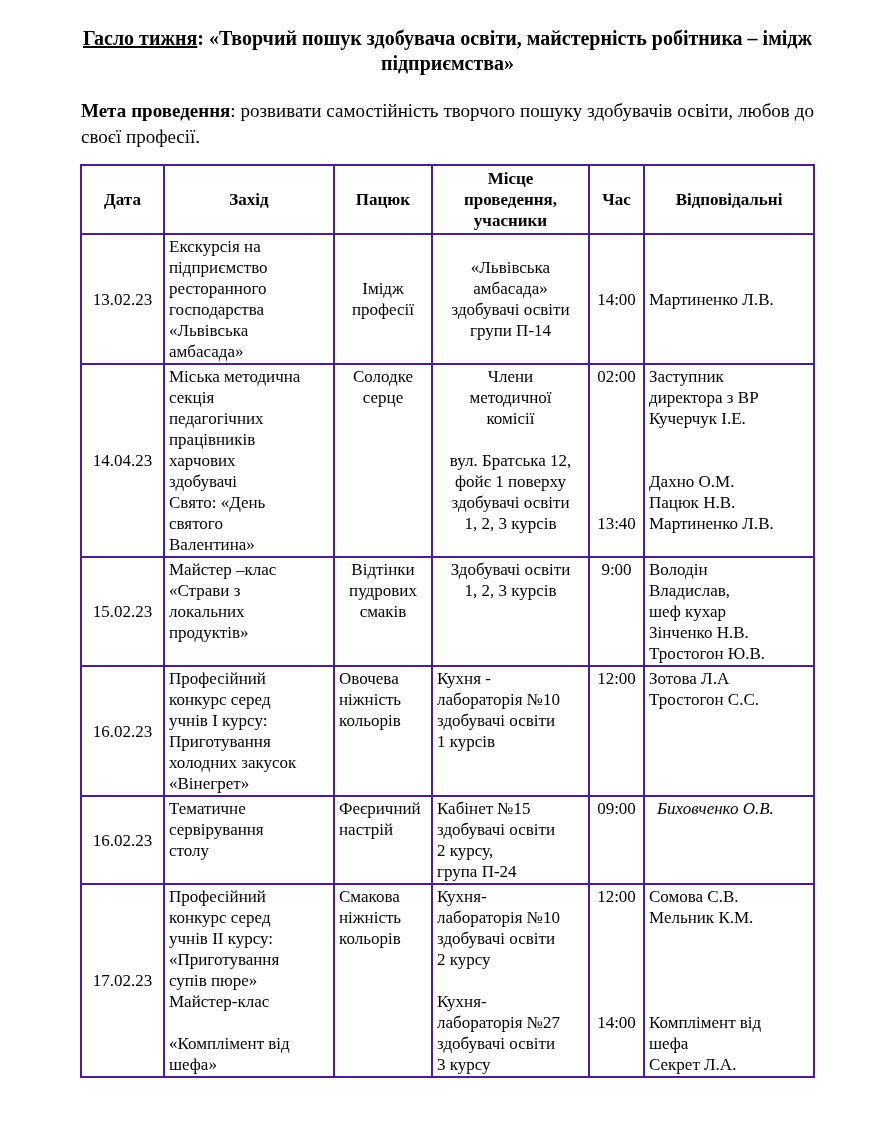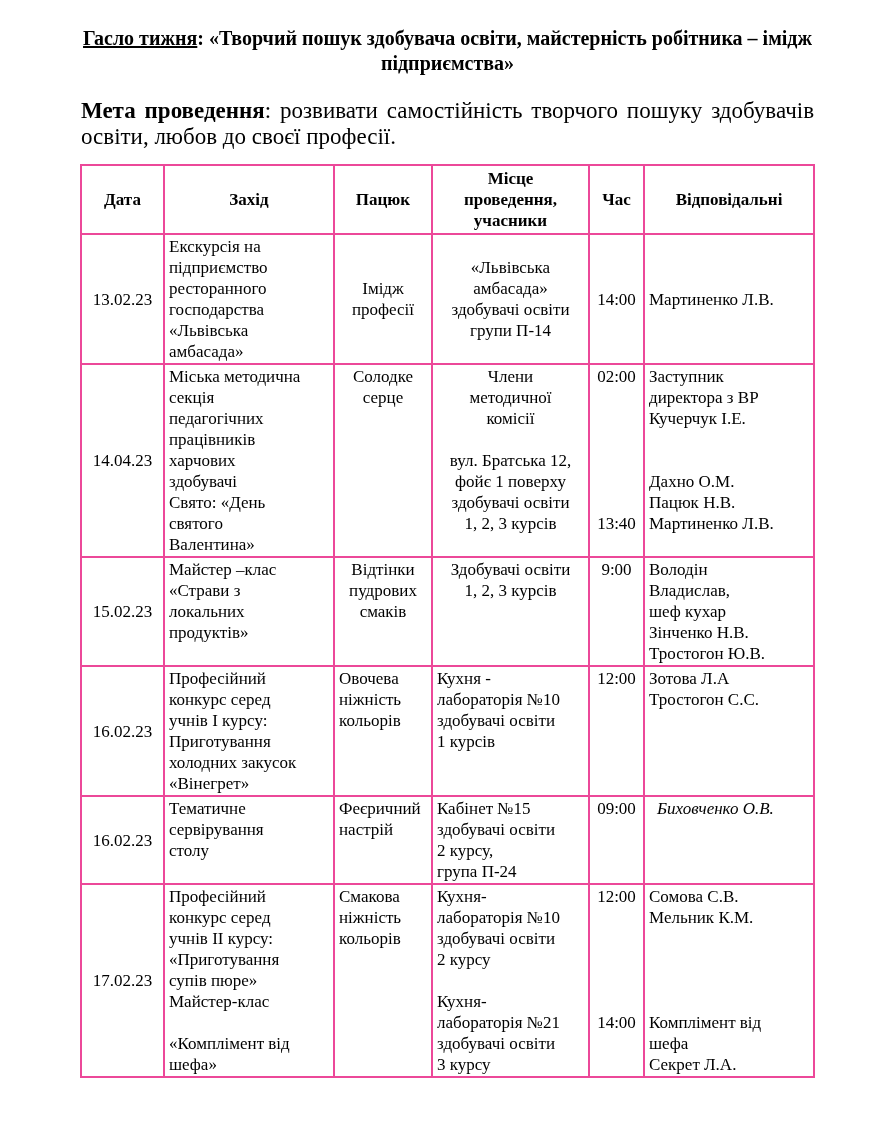--- a/index.html
+++ b/index.html
@@ -20,35 +20,35 @@
   .title {
     margin: 0;
     text-align: center;
     font-size: 20px;
     line-height: 25px;
     font-weight: bold;
   }
   .title .u { text-decoration: underline; }
   .intro {
     margin-top: 22px;
-    font-size: 23px;
+    font-size: 19px;
     line-height: 26px;
     text-align: justify;
   }
   .intro p { margin: 0; }
   .intro .lead { font-weight: bold; }
   table.schedule {
     border-collapse: collapse;
     table-layout: fixed;
     width: 733px;
     margin-top: 14px;
     margin-left: -1px;
   }
   table.schedule th, table.schedule td {
-    border: 2px solid #ec4899;
+    border: 2px solid #4c1d95;
     font-size: 17px;
     line-height: 21px;
     padding: 1px 4px;
     vertical-align: top;
     text-align: left;
     white-space: pre-line;
     word-wrap: break-word;
   }
   table.schedule th {
     font-weight: bold;
@@ -212,21 +212,21 @@
 шефа»</td>
         <td>Смакова
 ніжність
 кольорів</td>
         <td>Кухня-
 лабораторія №10
 здобувачі освіти
 2 курсу
 
 Кухня-
-лабораторія №21
+лабораторія №27
 здобувачі освіти
 3 курсу</td>
         <td class="h-ctr">12:00
 
 
 
 
 
 14:00</td>
         <td>Сомова С.В.

